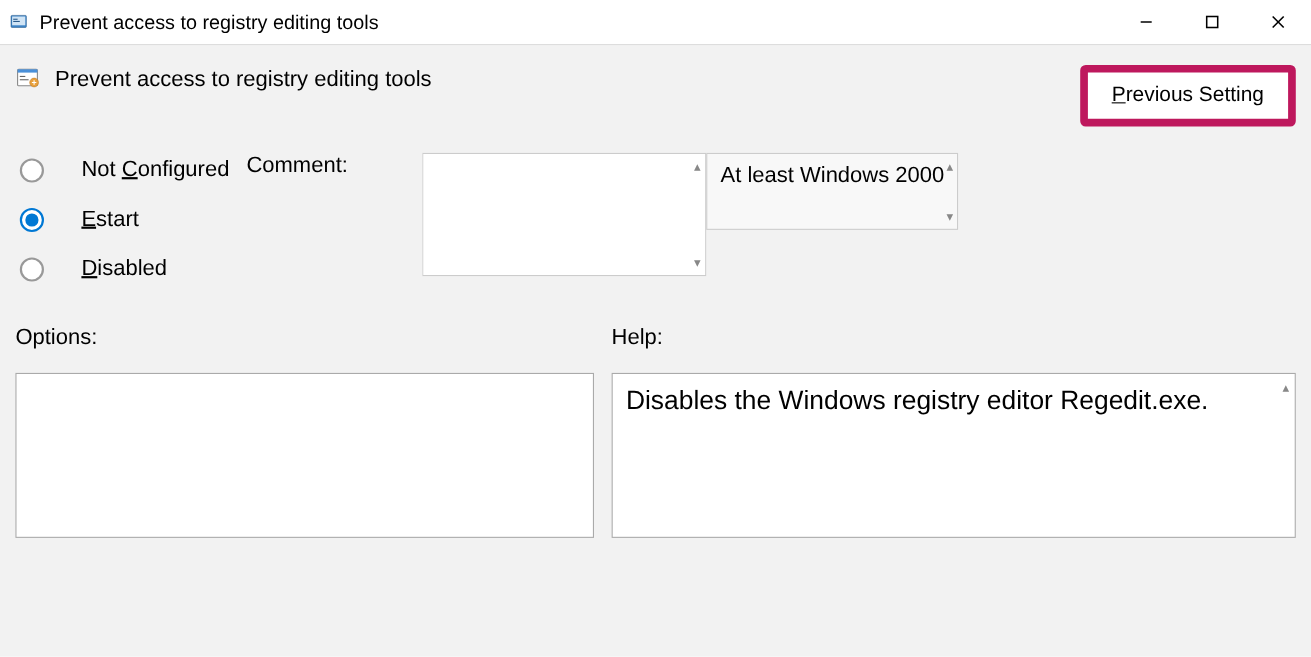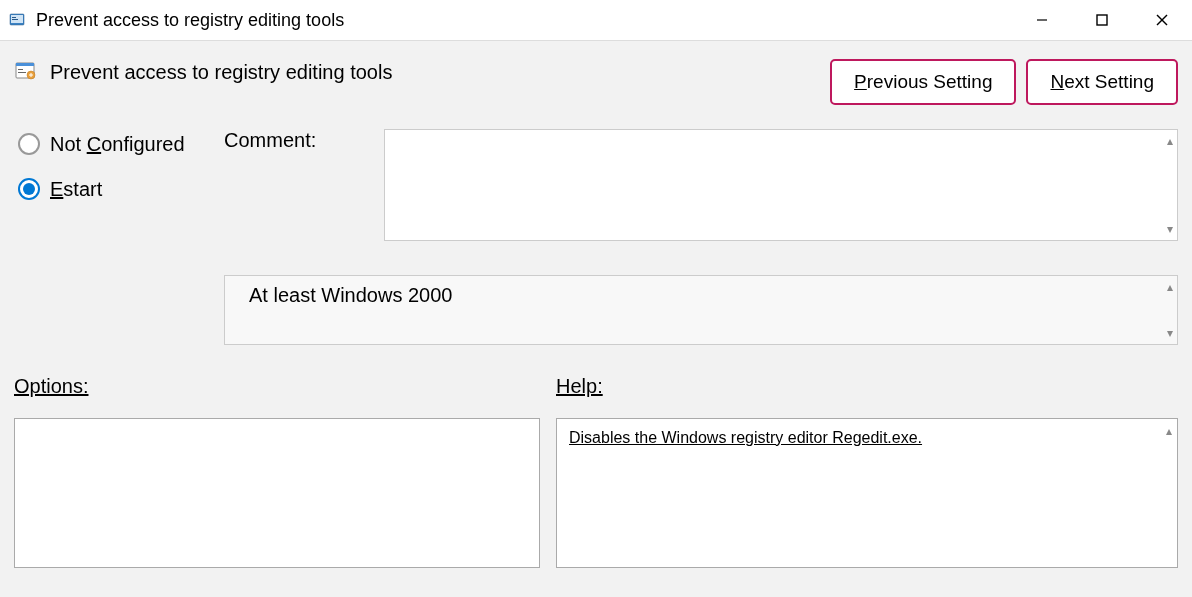--- a/index.html
+++ b/index.html
@@ -69,45 +69,46 @@
       flex: 1;
       padding-top: 2px;
     }
     .nav-buttons {
       display: flex;
       gap: 10px;
       margin-left: 20px;
     }
     .nav-btn {
       background: #fff;
-      border: 2px solid #be185d;
+      border: 7px solid #be185d;
       border-radius: 5px;
       padding: 10px 22px;
       font-size: 19px;
       cursor: pointer;
     }
     .nav-btn .underline {
       text-decoration: underline;
     }
     .main-section {
       display: flex;
       align-items: flex-start;
       margin-bottom: 10px;
     }
     .radio-col {
       width: 210px;
       padding-top: 4px;
       padding-left: 4px;
     }
     .radio-item {
       display: flex;
-      align-items: flex-start;
+      align-items: flex-end;
       margin-bottom: 22px;
       font-size: 20px;
       cursor: pointer;
+      gap: 24px;
     }
     .radio-circle {
       width: 22px;
       height: 22px;
       border-radius: 50%;
       border: 2px solid #999;
       margin-right: 10px;
       display: flex;
       align-items: center;
       justify-content: center;
@@ -123,22 +124,21 @@
       height: 12px;
       border-radius: 50%;
       background: #0078d4;
     }
     .radio-label .underline {
       text-decoration: underline;
     }
     .fields-col {
       flex: 1;
       display: flex;
-      flex-direction: column;
-      gap: 22px;
+      flex-direction: row;
     }
     .field-row {
       display: flex;
       align-items: flex-start;
       margin-bottom: 12px;
     }
     .field-label {
       width: 160px;
       font-size: 20px;
       color: #000;
@@ -148,39 +148,38 @@
       flex: 1;
       background: #fff;
       border: 1px solid #ccc;
       position: relative;
     }
     .comment-box {
       height: 112px;
     }
     .supported-box {
       height: 70px;
-      padding: 8px 24px;
+      padding: 8px 12px;
       font-size: 20px;
       background: #f8f8f8;
       border: 1px solid #ccc;
     }
     .scroll-arrow {
       position: absolute;
       right: 4px;
       font-size: 12px;
       color: #888;
       cursor: pointer;
     }
     .scroll-arrow.up { top: 4px; }
     .scroll-arrow.down { bottom: 4px; }
     .bottom-section {
       display: flex;
       gap: 16px;
       margin-top: 18px;
-      text-decoration: underline;
     }
     .bottom-col {
       display: flex;
       flex-direction: column;
     }
     .options-col {
       width: 526px;
     }
     .help-col {
       flex: 1;
@@ -190,21 +189,21 @@
       font-size: 20px;
       color: #000;
       margin-bottom: 20px;
     }
     .panel-box {
       background: #fff;
       border: 1px solid #aaa;
       height: 150px;
       position: relative;
       padding: 8px 12px;
-      font-size: 16px;
+      font-size: 24px;
       line-height: 1.4;
       overflow: hidden;
     }
     .help-text p {
       margin-bottom: 18px;
     }
     .outer-scroll-arrow {
       position: absolute;
       right: 6px;
       top: 6px;
@@ -267,35 +266,38 @@
         <rect x="2" y="4" width="18" height="3" fill="#4a90d9"></rect>
         <rect x="4" y="10" width="5" height="1" fill="#666"></rect>
         <rect x="4" y="13" width="8" height="1" fill="#666"></rect>
         <circle cx="17" cy="16" r="4" fill="#e8a03c" stroke="#c07820" stroke-width="0.5"></circle>
         <path d="M17 14 L17 18 M15 16 L19 16" stroke="#fff" stroke-width="1"></path>
       </svg>
     </div>
     <div class="policy-title">Prevent access to registry editing tools</div>
     <div class="nav-buttons">
       <button class="nav-btn"><span class="underline">P</span><span>revious Setting</span></button>
-      <button class="nav-btn"><span class="underline">N</span><span>ext Setting</span></button>
     </div>
   </div>
 
   <div class="main-section">
     <div class="radio-col">
       <div class="radio-item">
         <div class="radio-circle"></div>
         <span class="radio-label"><span>Not </span><span class="underline">C</span><span>onfigured</span></span>
       </div>
       <div class="radio-item">
         <div class="radio-circle selected">
             <div class="radio-inner"></div>
           </div>
         <span class="radio-label"><span class="underline">E</span><span>start</span></span>
+      </div>
+      <div class="radio-item">
+        <div class="radio-circle"></div>
+        <span class="radio-label"><span class="underline">D</span><span>isabled</span></span>
       </div>
     </div>
 
     <div class="fields-col">
       <div class="field-row">
         <div class="field-label">Comment:</div>
         <div class="text-box comment-box">
           <textarea class="comment-input" value="" style=""></textarea>
           <div class="scroll-arrow up">▴</div>
           <div class="scroll-arrow down">▾</div>

